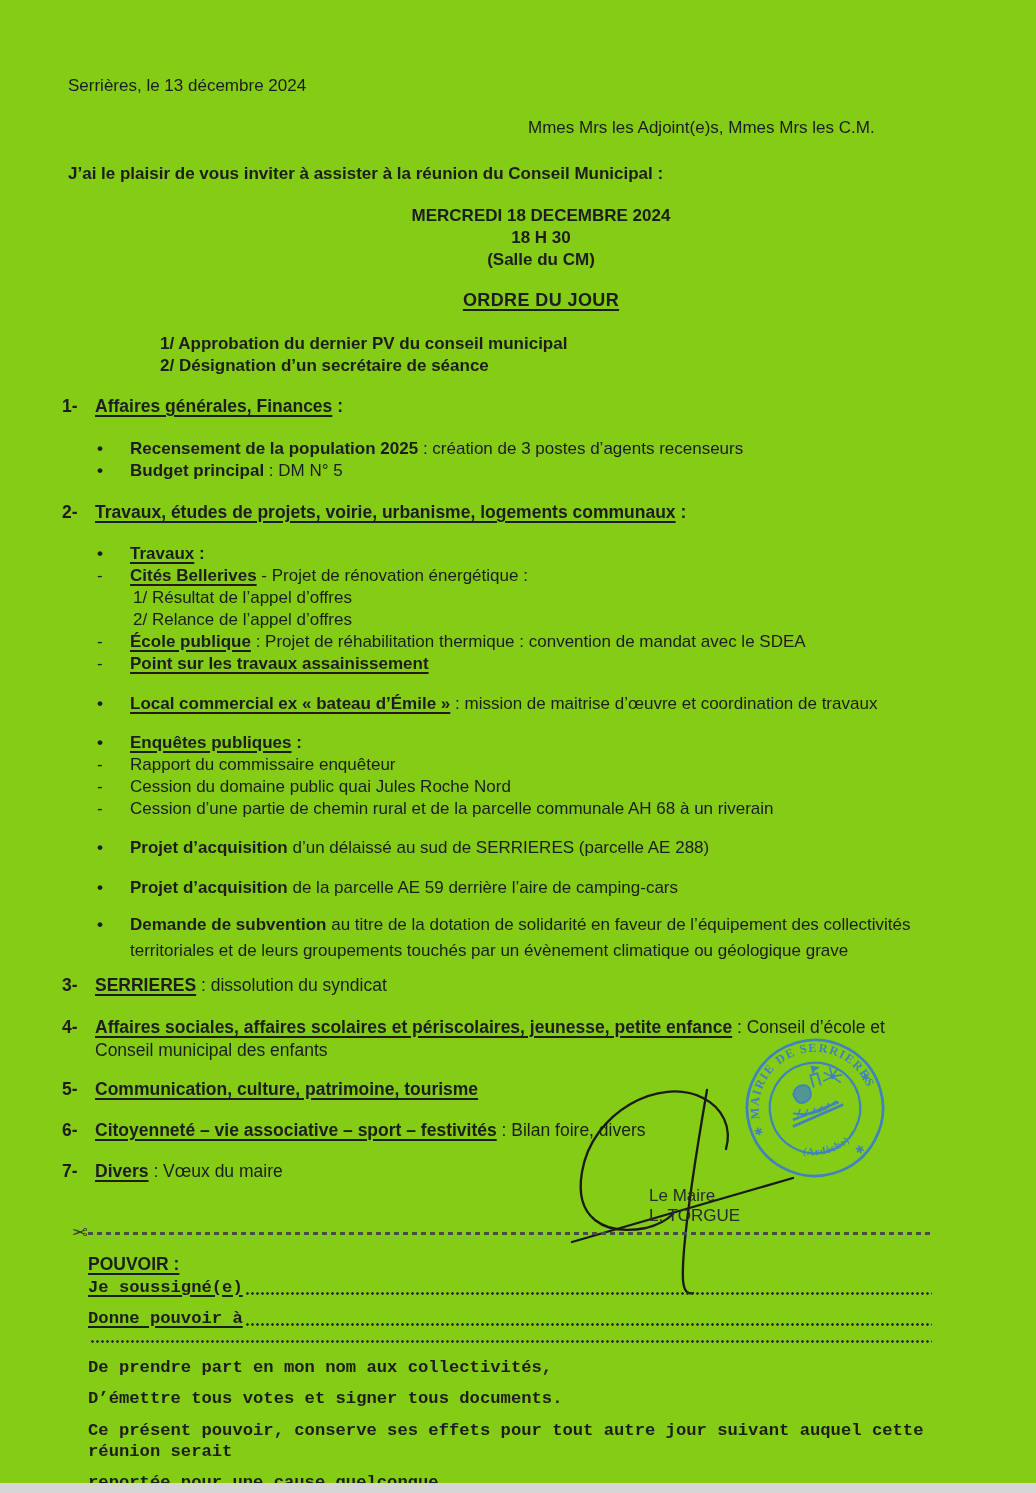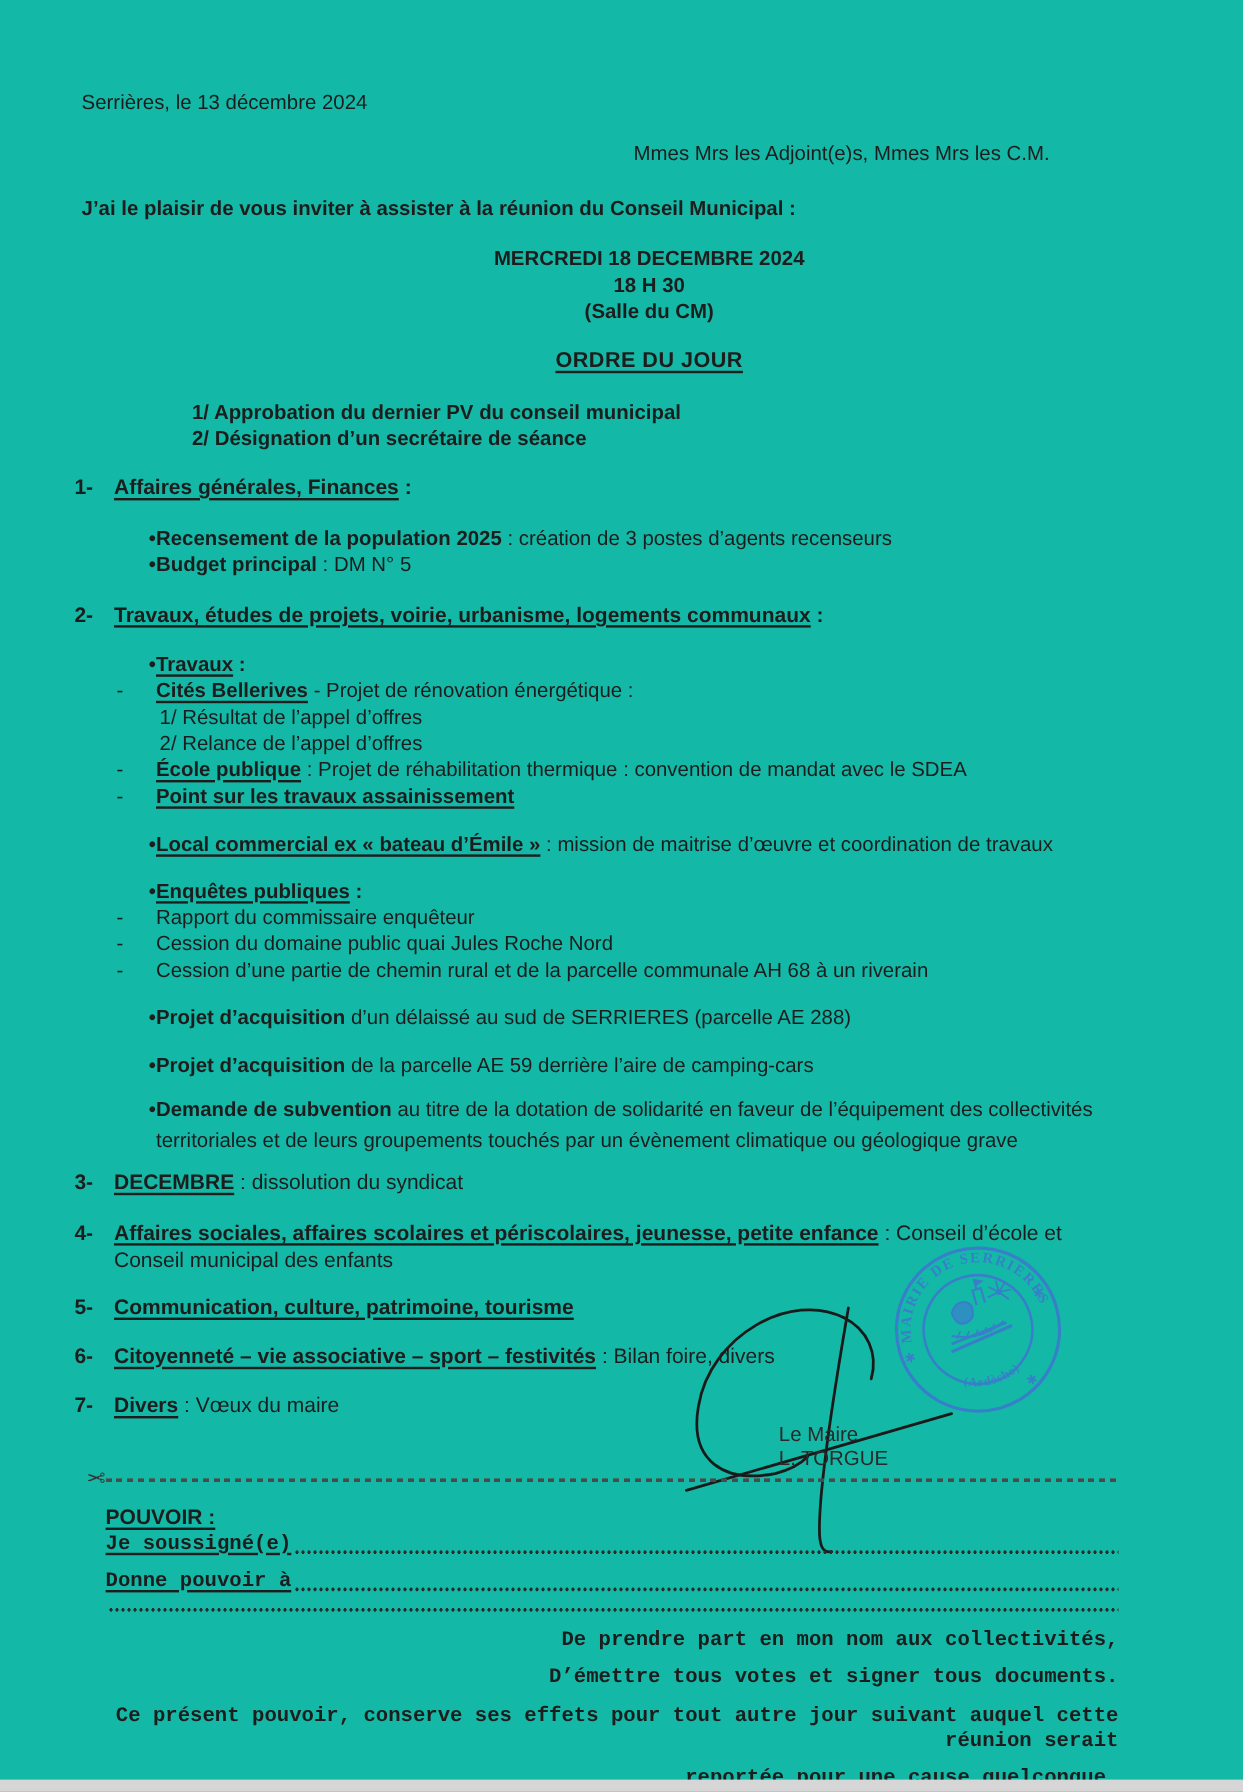--- a/index.html
+++ b/index.html
@@ -1,19 +1,19 @@
 <!DOCTYPE html>
 <html><head>
 <meta charset="utf-8">
 <style>
   html,body{margin:0;padding:0;background:#e9e9e9;}
-  .page{position:relative;width:1036px;height:1493px;background:#14b8a6;overflow:hidden;
+  .page{position:relative;width:1036px;height:1493px;background:#84cc16;overflow:hidden;
         font-family:"Liberation Sans","DejaVu Sans",sans-serif;font-size:17px;color:#1d1d1d;
         line-height:22px;}
-  .b{font-weight:bold;text-align:right;}
+  .b{font-weight:bold;}
   .u{text-decoration:underline;text-decoration-thickness:1.7px;text-underline-offset:3px;}
   .content{position:absolute;left:0;top:0;width:100%;}
   .dateline{margin:75px 0 0 68px;}
   .recipients{margin:20px 0 0 528px;}
   .intro{margin:24px 104px 0 68px;font-weight:bold;}
   .centerwrap{margin-left:46px;text-align:center;font-weight:bold;}
   .meeting{margin-top:20px;}
   .agenda-title{margin-top:17px;font-size:18px;line-height:24px;letter-spacing:.4px;}
   .prelims{margin:21px 0 0 160px;font-weight:bold;}
   .sec{display:flex;margin:0 104px 0 62px;font-size:17.5px;}
@@ -149,21 +149,21 @@
       <span class="mk b">•</span>
       <span class="txt"><span class="b">Projet d’acquisition</span><span> de la parcelle AE 59 derrière l’aire de camping-cars</span></span>
     </div>
     <div class="li mt13 subv">
       <span class="mk b">•</span>
       <span class="txt"><span class="b">Demande de subvention</span><span> au titre de la dotation de solidarité en faveur de l’équipement des collectivités territoriales et de leurs groupements touchés par un évènement climatique ou géologique grave</span></span>
     </div>
 
     <div class="sec mt-sec3">
       <span class="num">3-</span>
-      <span class="txt"><span class="b u">DECEMBRE</span><span> : dissolution du syndicat</span></span>
+      <span class="txt"><span class="b u">SERRIERES</span><span> : dissolution du syndicat</span></span>
     </div>
     <div class="sec mt-sec4">
       <span class="num">4-</span>
       <span class="txt"><span class="b u">Affaires sociales, affaires scolaires et périscolaires, jeunesse, petite enfance</span><span> : Conseil d’école et Conseil municipal des enfants</span></span>
     </div>
     <div class="sec mt-sec5">
       <span class="num">5-</span>
       <span class="txt"><span class="b u">Communication, culture, patrimoine, tourisme</span></span>
     </div>
     <div class="sec mt-sec6">

